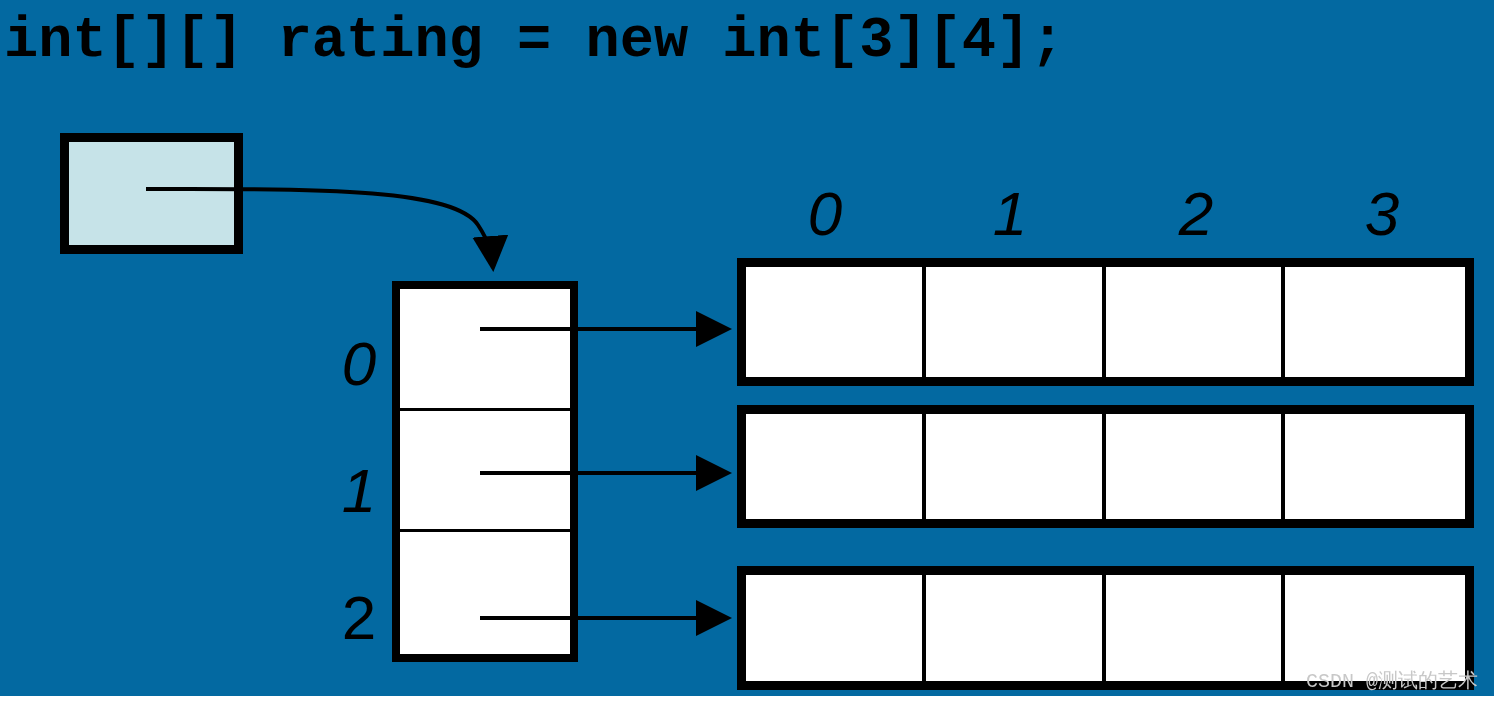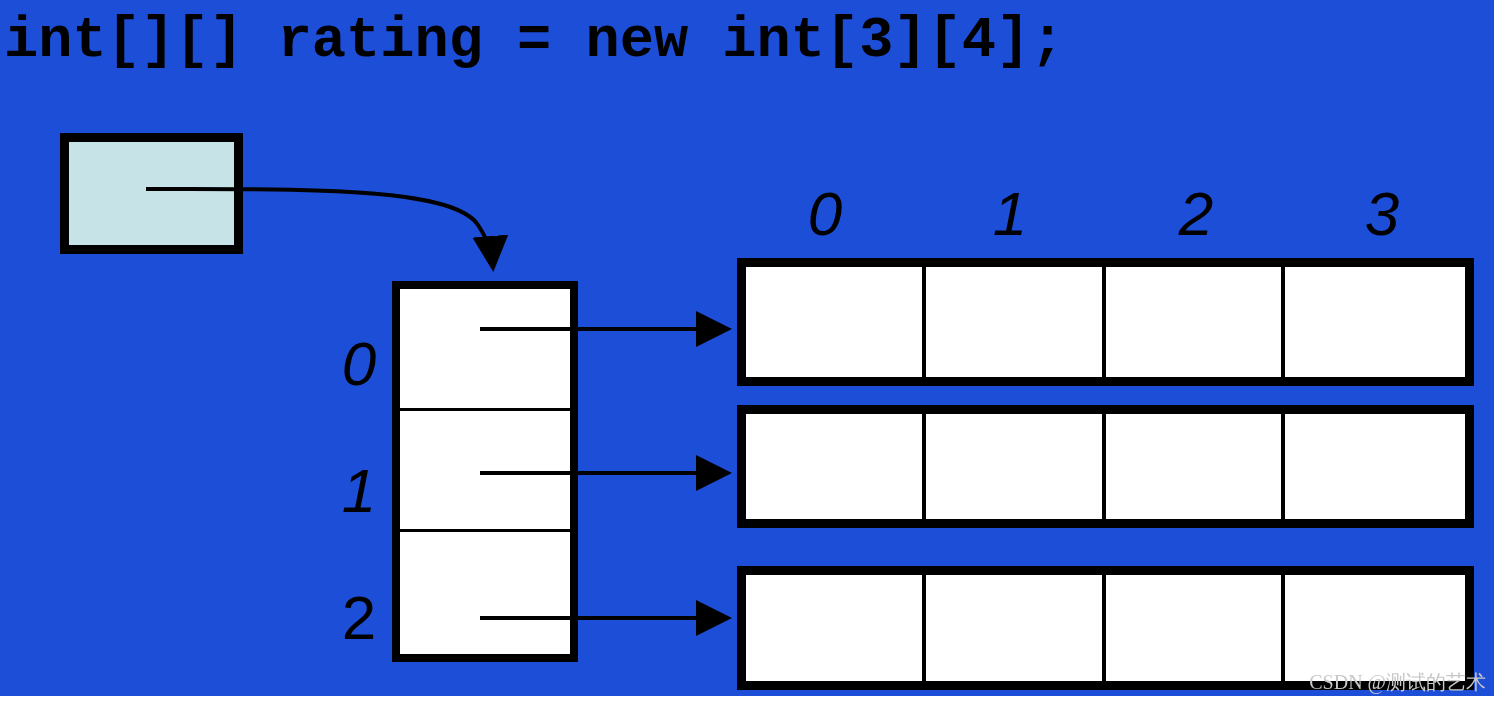--- a/index.html
+++ b/index.html
@@ -7,21 +7,21 @@
     padding: 0;
     background: #ffffff;
   }
   body {
     font-family: "Liberation Sans", sans-serif;
   }
   #canvas {
     position: relative;
     width: 1494px;
     height: 696px;
-    background: #1d4ed8;
+    background: #0369a1;
     overflow: hidden;
   }
 
   
   #title {
     position: absolute;
     left: 4px;
     top: 6px;
     font-family: "Liberation Mono", "DejaVu Sans Mono", monospace;
     font-weight: bold;
@@ -119,23 +119,23 @@
     left: 0;
     top: 0;
     width: 1494px;
     height: 718px;
     pointer-events: none;
   }
 
   
   #watermark {
     position: absolute;
-    right: 8px;
+    right: 16px;
     bottom: 2px;
-    font-family: Liberation Serif, serif;
+    font-family: Liberation Mono, monospace;
     font-size: 20px;
     line-height: 24px;
     color: #c8c8c8;
     white-space: pre;
     text-align: right;
   }
 </style>
 </head>
 <body>
 

